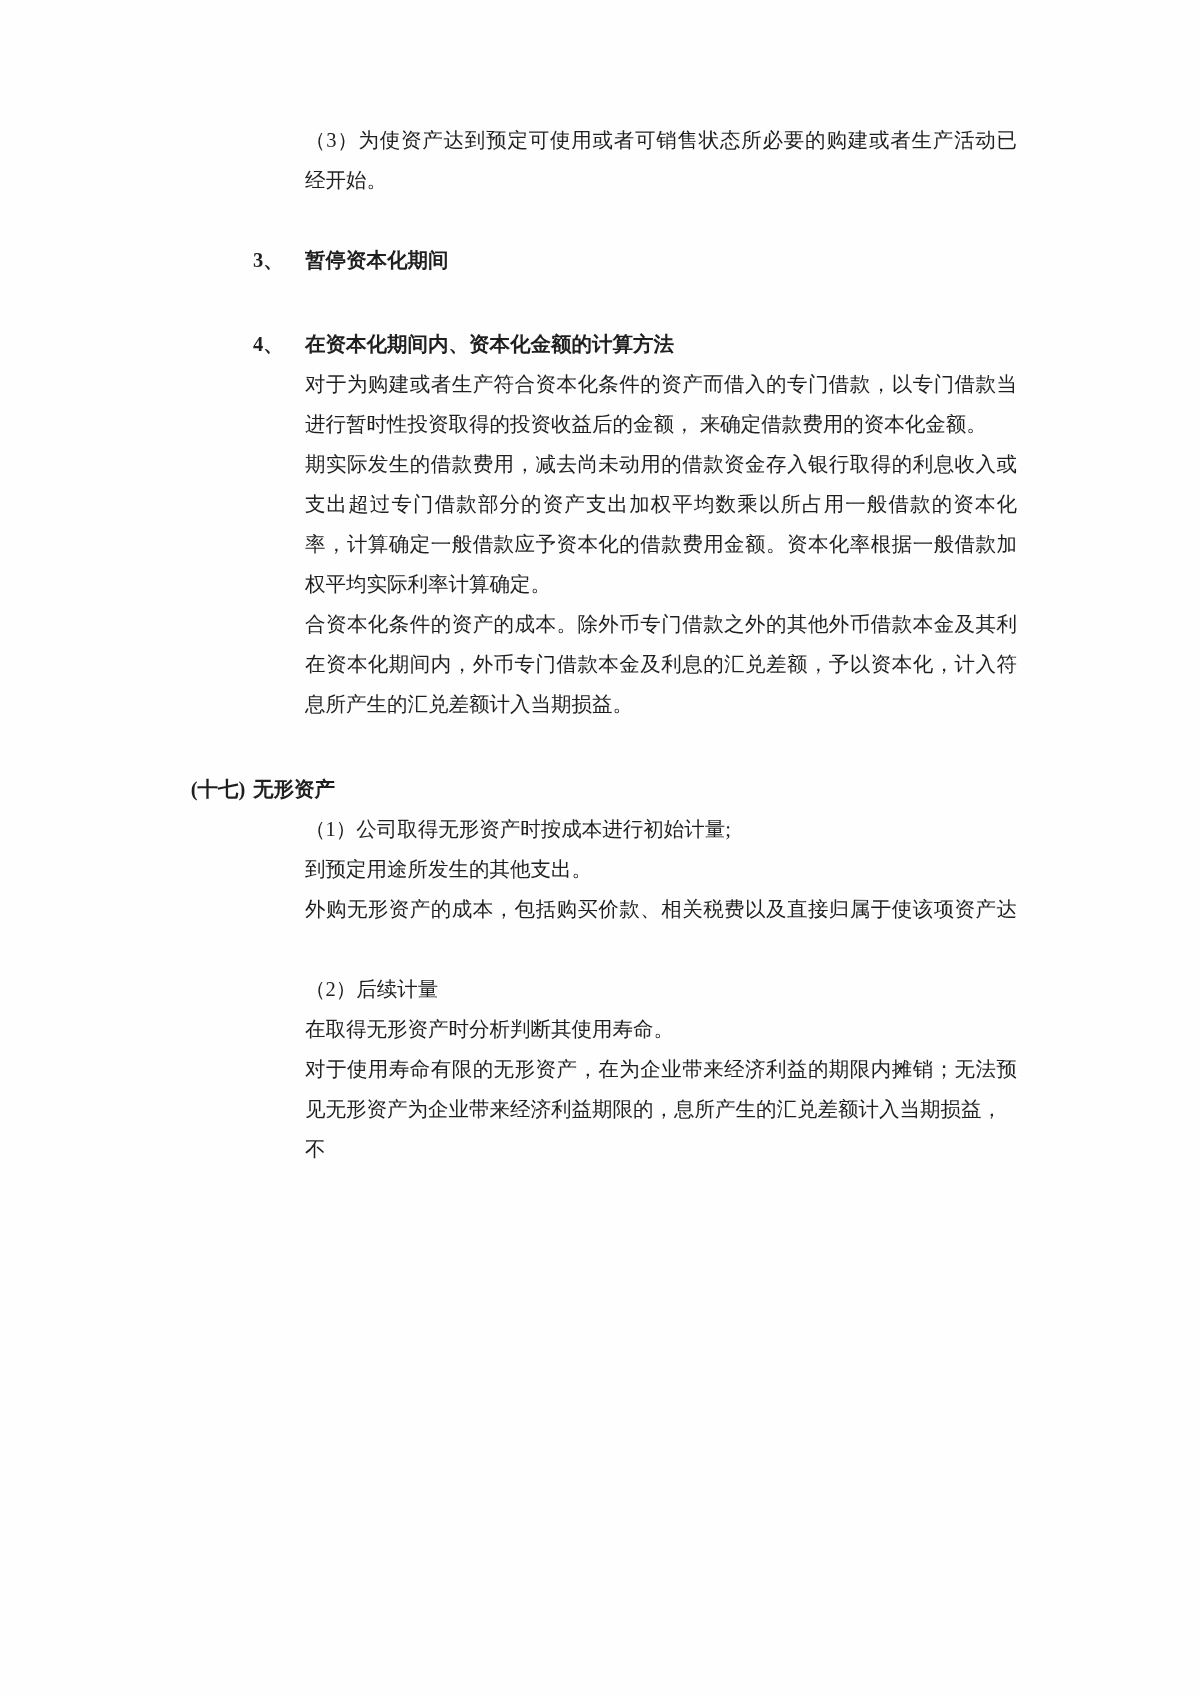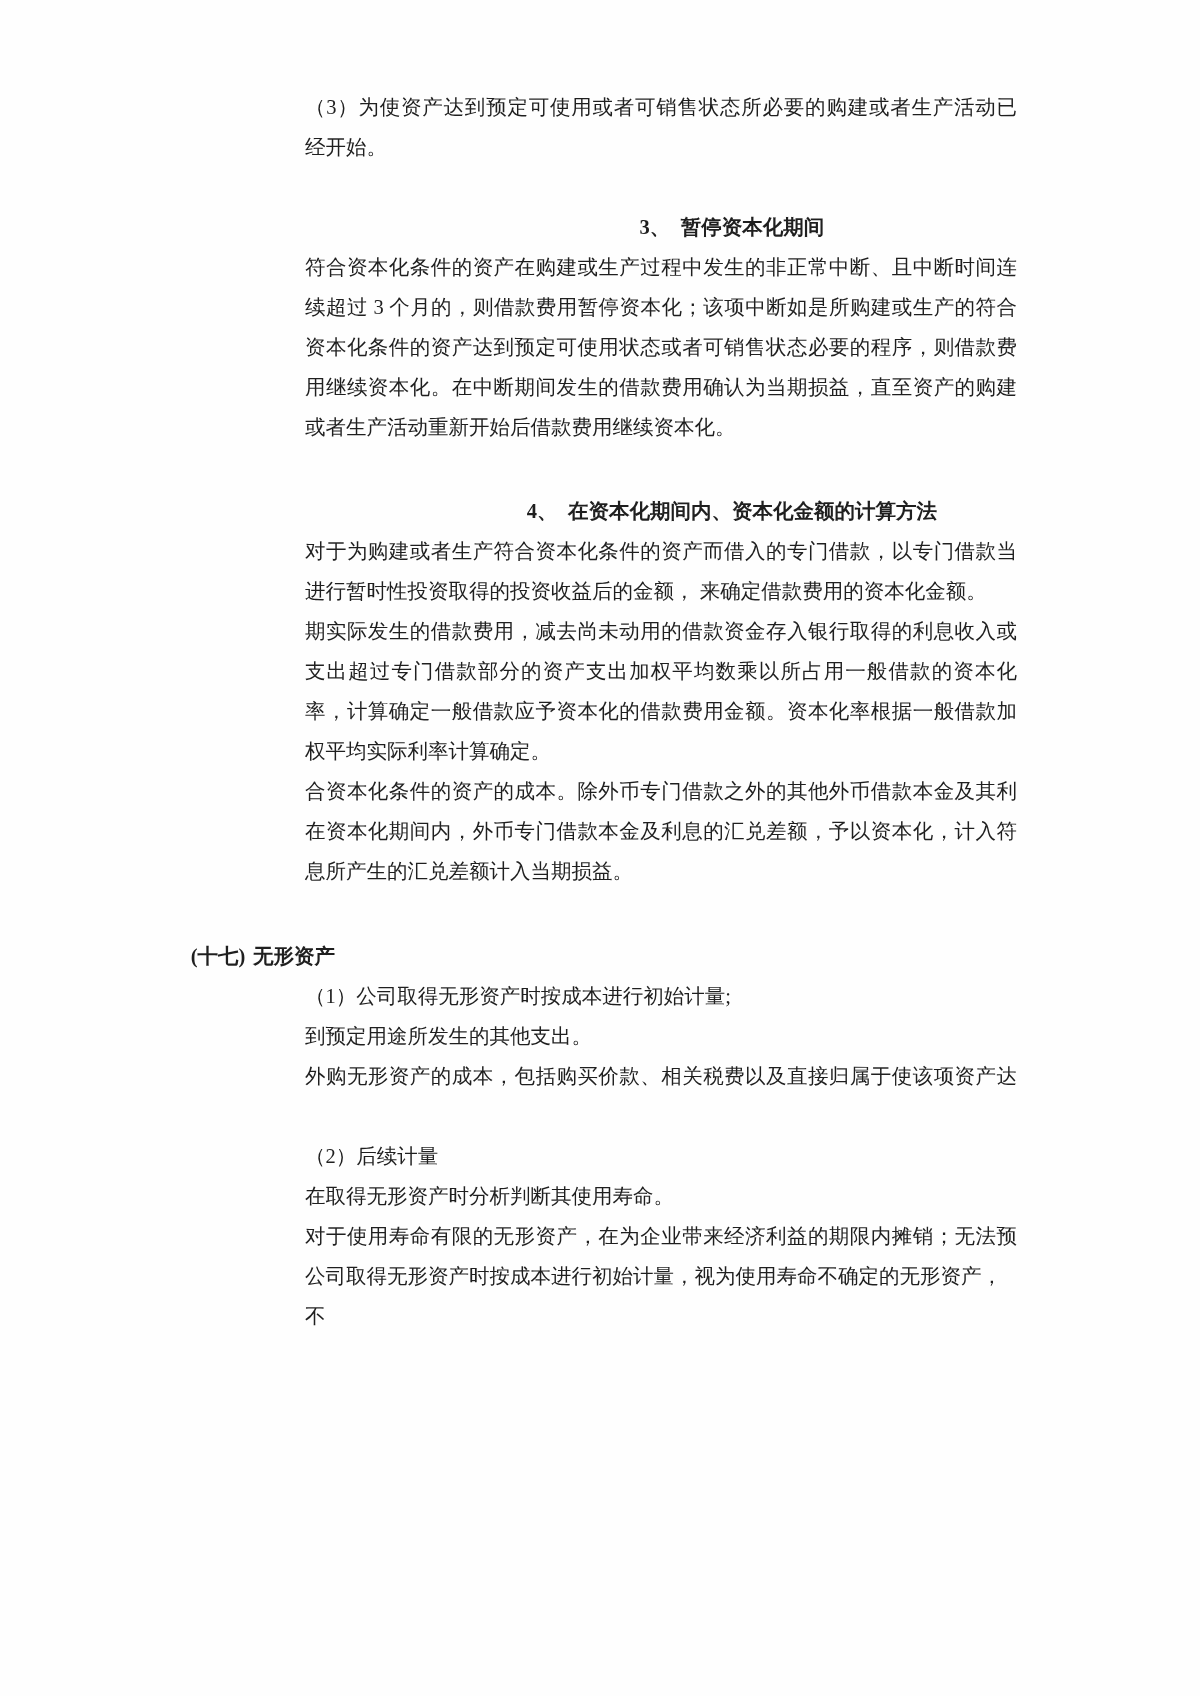--- a/index.html
+++ b/index.html
@@ -6,26 +6,26 @@
   .page {
     position: relative;
     width: 1200px;
     height: 1696px;
     margin: 0 auto;
     background: #fefefe;
     color: #1f1f1f;
     font-family: "Liberation Serif", "DejaVu Serif", serif;
     overflow: hidden;
   }
-  .content { padding-top: 87px; }
+  .content { padding-top: 120px; }
   .block { font-size: 20.5px; line-height: 40px; }
   .para { margin-left: 305px; width: 712px; }
   .para .line { width: 100%; }
   .line.fill { text-align: justify; text-align-last: justify; }
-  .h2row { margin-left: 253px; font-weight: bold; text-align: center; }
+  .h2row { margin-left: 253px; font-weight: bold; }
   .h2row .num { display: inline-block; width: 52px; }
   .h1row { margin-left: 183px; font-weight: bold; }
   .h1row .num { display: inline-block; width: 70px; text-align: center; }
   .mt-a { margin-top: 40px; }
   .mt-b { margin-top: 44px; }
   .mt-c { margin-top: 45px; }
 </style>
 </head>
 <body>
 
@@ -33,27 +33,20 @@
   <div class="content">
 
     <div class="block para">
         <div class="line fill">（3）为使资产达到预定可使用或者可销售状态所必要的购建或者生产活动已</div>
         <div class="line">经开始。</div>
       </div>
 
     <div class="block h2row mt-a">
       <span class="num">3、</span><span>暂停资本化期间</span>
     </div>
-    <div class="block para">
-        <div class="line fill">符合资本化条件的资产在购建或生产过程中发生的非正常中断、且中断时间连</div>
-        <div class="line fill">续超过 3 个月的，则借款费用暂停资本化；该项中断如是所购建或生产的符合</div>
-        <div class="line fill">资本化条件的资产达到预定可使用状态或者可销售状态必要的程序，则借款费</div>
-        <div class="line fill">用继续资本化。在中断期间发生的借款费用确认为当期损益，直至资产的购建</div>
-        <div class="line">或者生产活动重新开始后借款费用继续资本化。</div>
-      </div>
 
     <div class="block h2row mt-b">
       <span class="num">4、</span><span>在资本化期间内、资本化金额的计算方法</span>
     </div>
     <div class="block para">
         <div class="line fill">对于为购建或者生产符合资本化条件的资产而借入的专门借款，以专门借款当</div>
         <div class="line">进行暂时性投资取得的投资收益后的金额， 来确定借款费用的资本化金额。</div>
         <div class="line fill">期实际发生的借款费用，减去尚未动用的借款资金存入银行取得的利息收入或</div>
       </div>
     <div class="block para">
@@ -79,17 +72,17 @@
       </div>
 
     <div class="block para mt-a">
         <div class="line">（2）后续计量</div>
       </div>
     <div class="block para">
         <div class="line">在取得无形资产时分析判断其使用寿命。</div>
       </div>
     <div class="block para">
         <div class="line fill">对于使用寿命有限的无形资产，在为企业带来经济利益的期限内摊销；无法预</div>
-        <div class="line">公司取得无形资产时按成本进行初始计量，视为使用寿命不确定的无形资产，不</div>
+        <div class="line">见无形资产为企业带来经济利益期限的，息所产生的汇兑差额计入当期损益，不</div>
       </div>
 
   </div>
 </div>
 
 </body></html>

